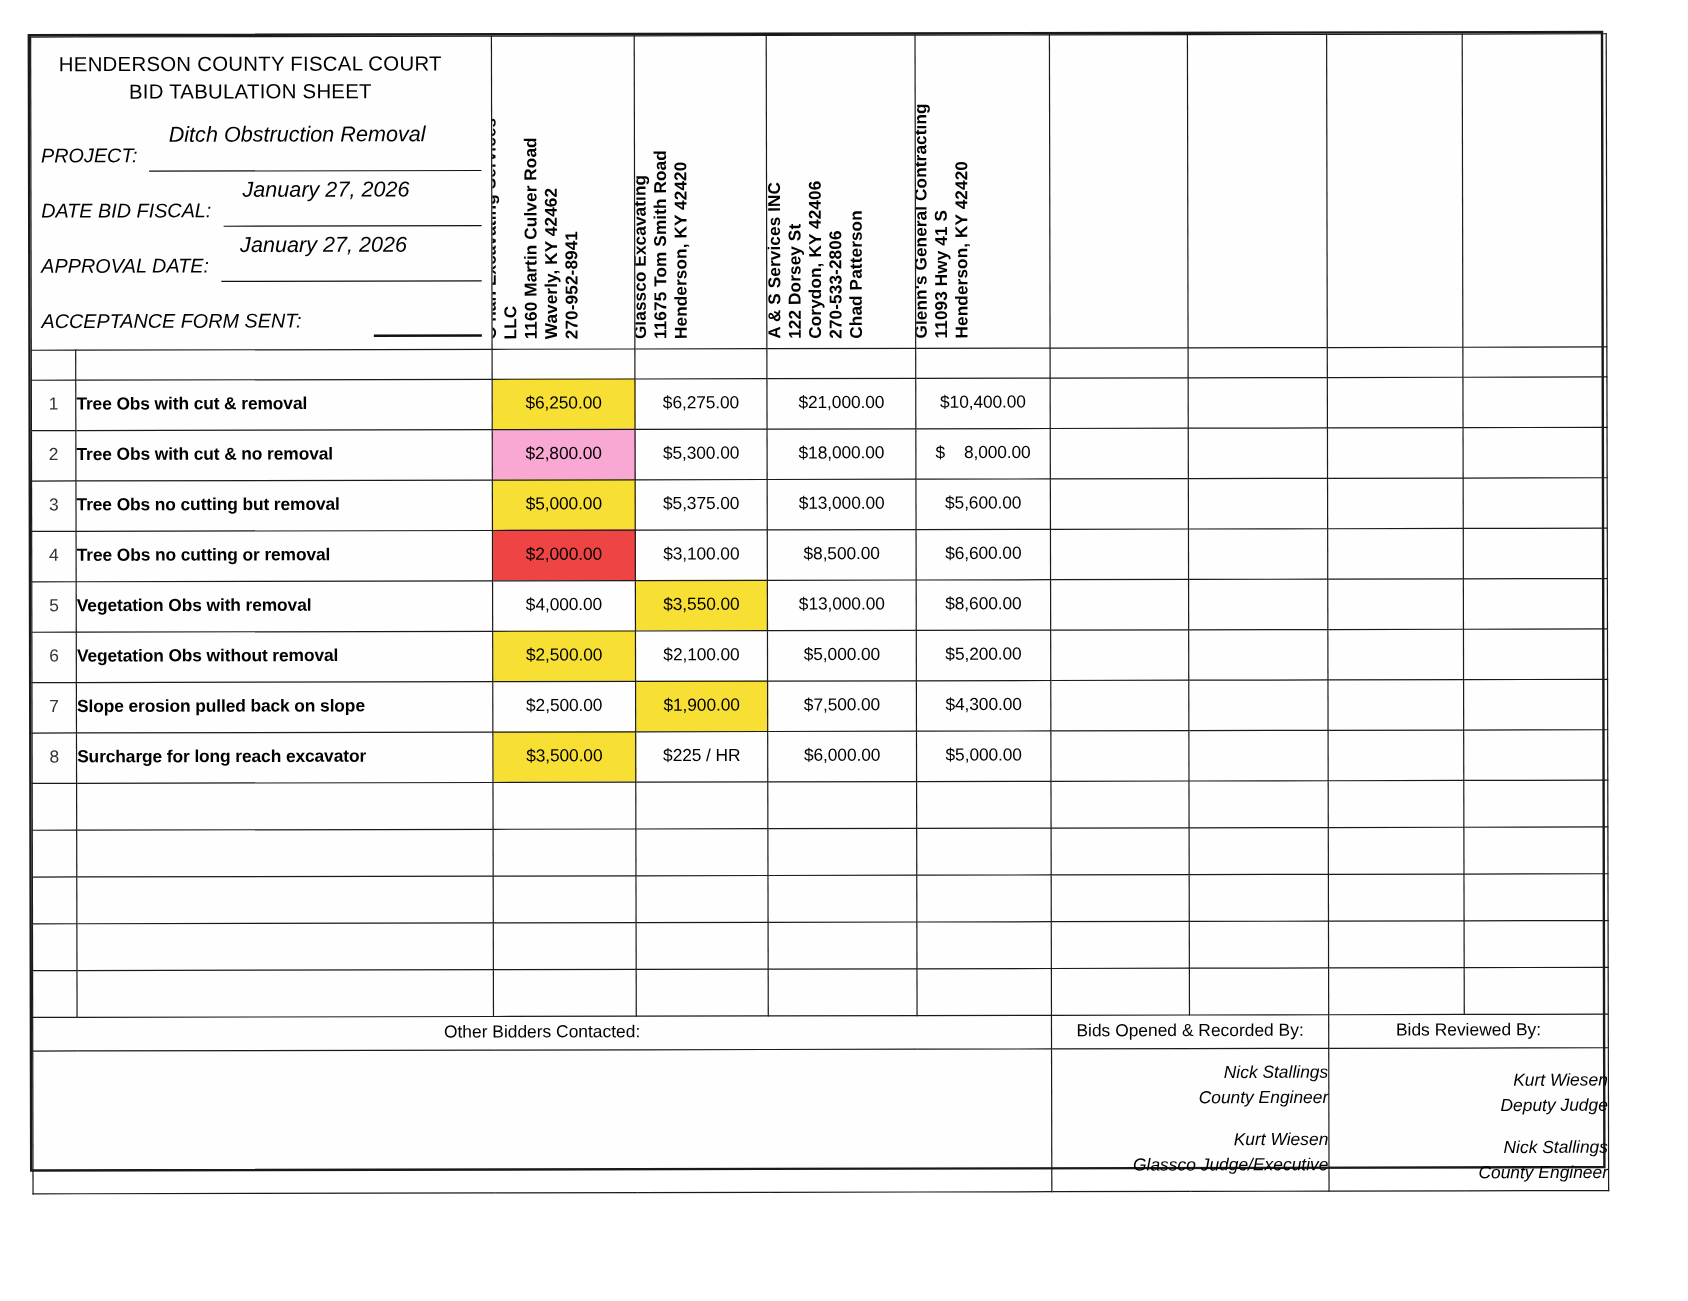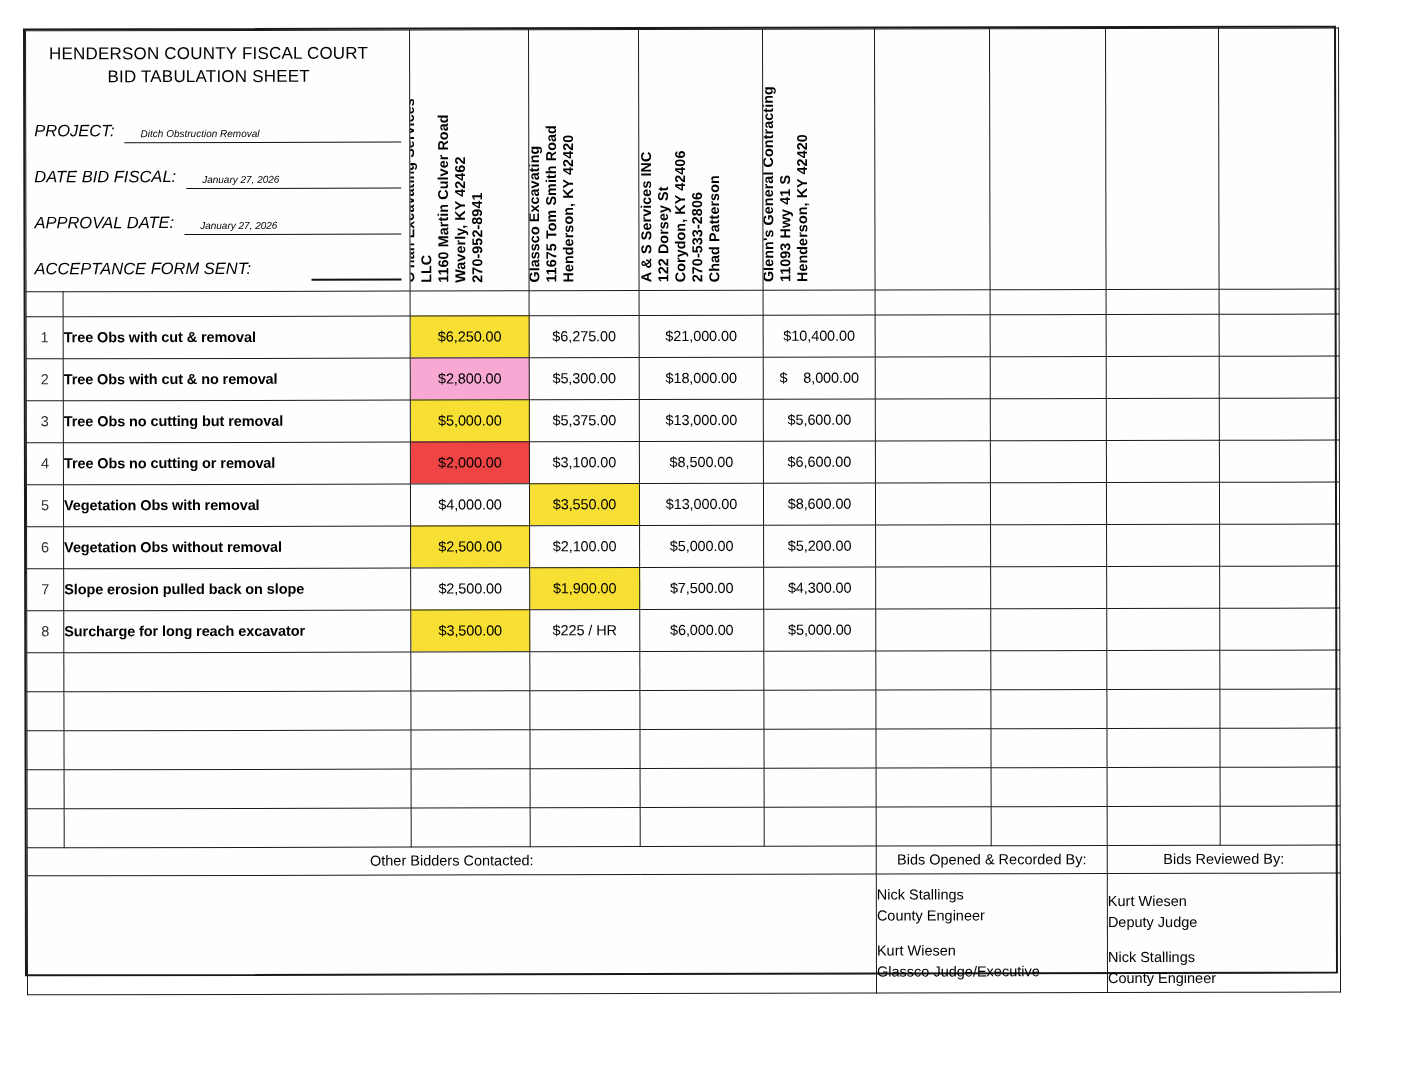--- a/index.html
+++ b/index.html
@@ -79,23 +79,23 @@
     font-size: 16.5px;
     font-style: italic;
   }
   .info-label {
     white-space: nowrap;
     padding-bottom: 3px;
   }
   .info-value {
     flex: 1;
     border-bottom: 1.6px solid #111;
-    padding: 0 0 3px 0;
+    padding: 0 0 19px 0;
     margin-left: 10px;
-    font-size: 10px;
+    font-size: 18px;
     position: relative;
   }
   .info-value .vtext {
     display: inline-block;
     padding-left: 16px;
   }
   .info-value.blank { border-bottom: 2.5px solid #111; margin-left: 60px; max-width: 150px; align-self:flex-end;}
 
   
   .vendor-cell {
@@ -146,25 +146,26 @@
   tr.spacer-row td { height: 24px; }
   tr.empty-row td { height: 38px; }
 
   
   .footer-label {
     text-align: center;
     font-size: 15px;
     height: 26px;
   }
   .sig-cell {
-    text-align: left;
+    text-align: right;
     font-size: 15px;
     line-height: 1.45;
     padding: 6px 4px 10px 4px;
     vertical-align: top;
+    font-style: italic;
   }
   .sig-gap { height: 14px; }
   tr.footer-head td { height: 27px; }
   tr.footer-body td { height: 118px; }
 </style>
 </head>
 <body>
 
 <div id="sheet">
   <table class="grid">

